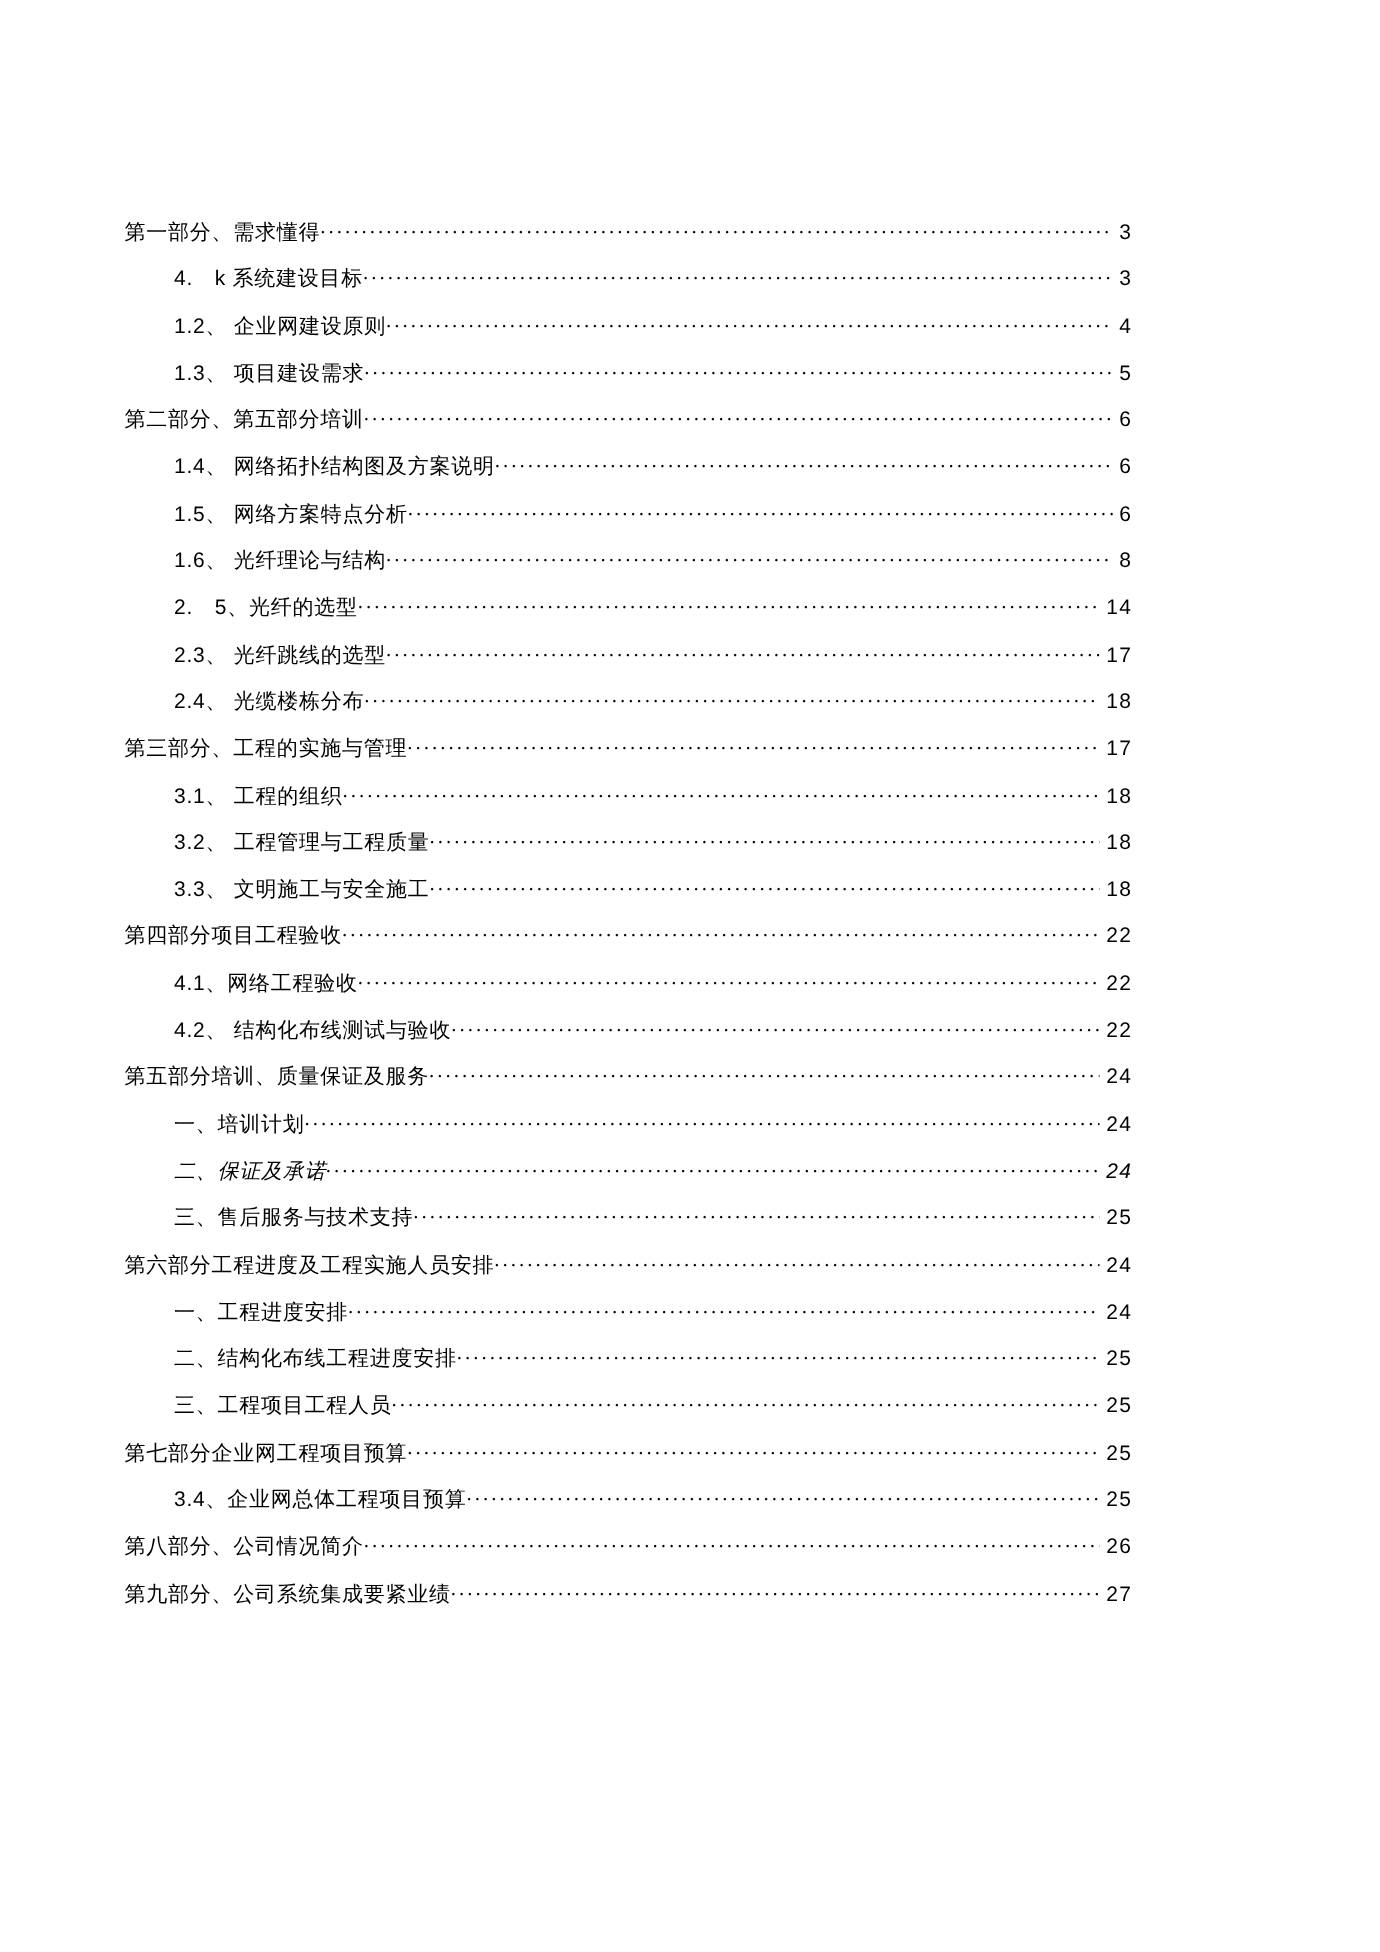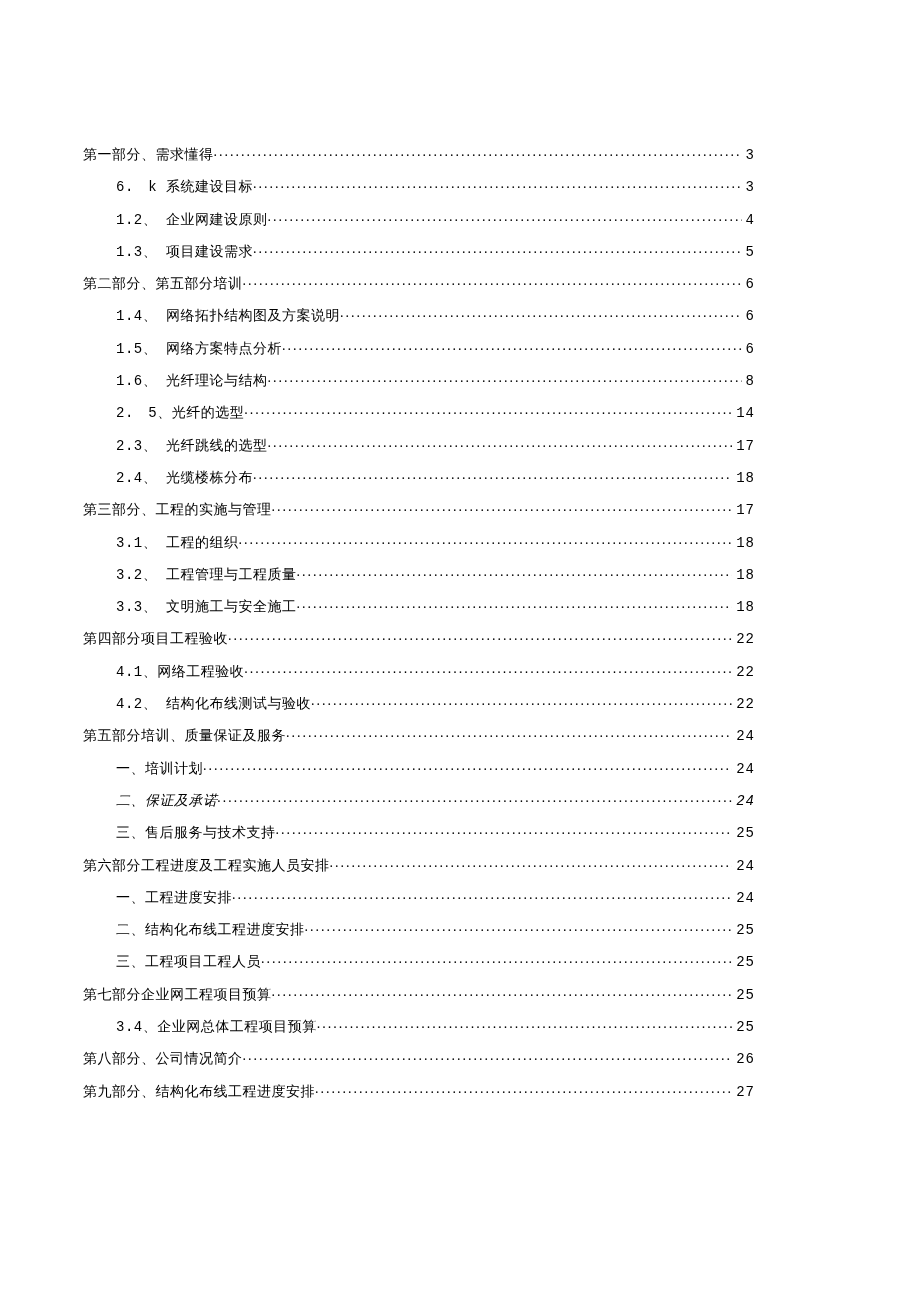--- a/index.html
+++ b/index.html
@@ -5,21 +5,21 @@
   html, body {
     margin: 0;
     padding: 0;
     background: #fff;
     width: 920px;
     height: 1301px;
   }
   .page {
     box-sizing: border-box;
     padding: 145px 165px 0 83px;
-    font-family: Liberation Mono, monospace;
+    font-family: Liberation Sans, sans-serif;
     font-size: 14px;
     color: #000;
     line-height: 1.0;
   }
   .toc-line {
     display: flex;
     align-items: baseline;
     white-space: nowrap;
     margin-bottom: 15.3px;
     font-size: 14px;
@@ -59,21 +59,21 @@
 <body>
 
 <div class="page">
   <div id="toc-container">
       <div class="toc-line lvl0">
         <span class="toc-label">第一部分、需求懂得</span>
         <span class="toc-leader"></span>
         <span class="toc-page">3</span>
       </div>
       <div class="toc-line lvl1">
-        <span class="toc-label">6.　k 系统建设目标</span>
+        <span class="toc-label">4.　k 系统建设目标</span>
         <span class="toc-leader"></span>
         <span class="toc-page">3</span>
       </div>
       <div class="toc-line lvl1">
         <span class="toc-label">1.2、 企业网建设原则</span>
         <span class="toc-leader"></span>
         <span class="toc-page">4</span>
       </div>
       <div class="toc-line lvl1">
         <span class="toc-label">1.3、 项目建设需求</span>
@@ -199,18 +199,18 @@
         <span class="toc-label">3.4、企业网总体工程项目预算</span>
         <span class="toc-leader"></span>
         <span class="toc-page">25</span>
       </div>
       <div class="toc-line lvl0">
         <span class="toc-label">第八部分、公司情况简介</span>
         <span class="toc-leader"></span>
         <span class="toc-page">26</span>
       </div>
       <div class="toc-line lvl0">
-        <span class="toc-label">第九部分、结构化布线工程进度安排</span>
+        <span class="toc-label">第九部分、公司系统集成要紧业绩</span>
         <span class="toc-leader"></span>
         <span class="toc-page">27</span>
       </div>
     </div>
 </div>
 
 </body></html>

